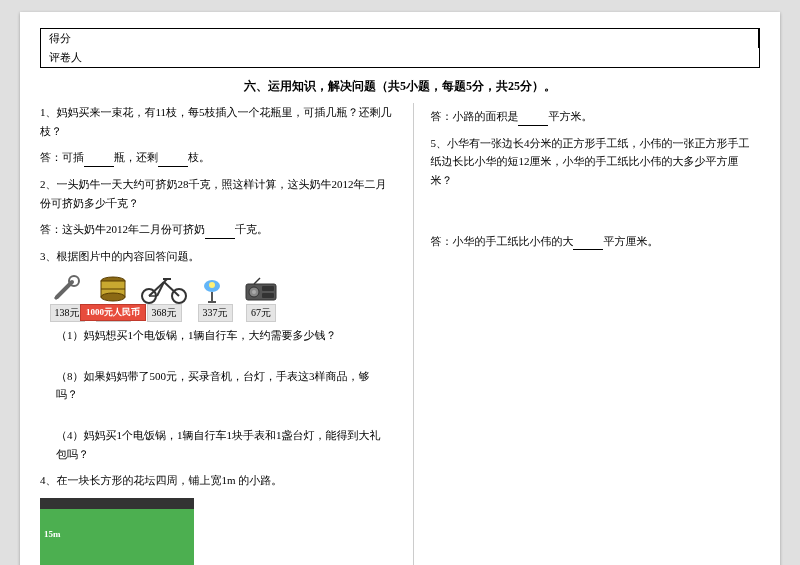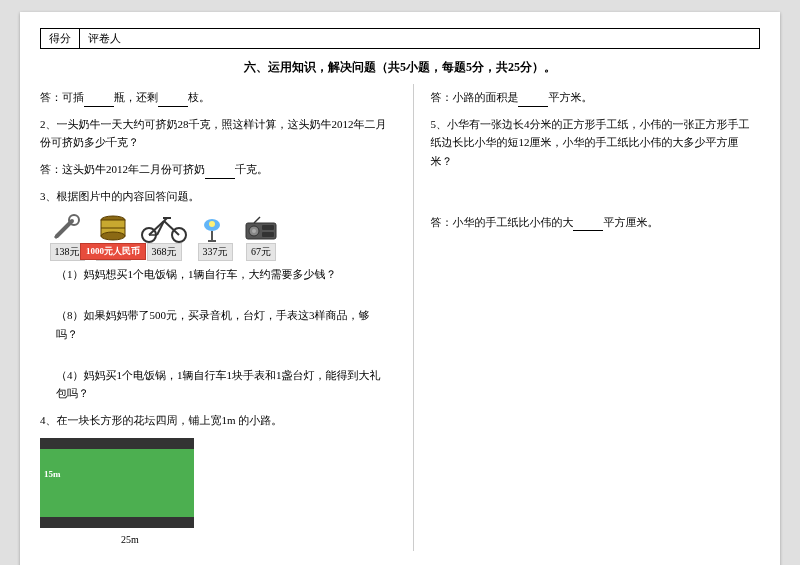--- a/index.html
+++ b/index.html
@@ -19,20 +19,21 @@
       margin: 12px auto;
       padding: 16px 20px 20px 20px;
       box-shadow: 0 1px 3px rgba(0,0,0,0.3);
       position: relative;
     }
     .score-bar {
       display: flex;
       border: 1px solid #000;
       margin-bottom: 10px;
       font-size: 11px;
+      flex-direction: column;
     }
     .score-cell {
       padding: 2px 8px;
       border-right: 1px solid #000;
     }
     .score-cell:last-child { border-right: none; }
     .section-title {
       text-align: center;
       font-weight: bold;
       font-size: 12px;
@@ -148,20 +149,23 @@
     <div class="score-cell">得分</div>
     <div class="score-cell">评卷人</div>
   </div>
 
   <div class="section-title">六、运用知识，解决问题（共5小题，每题5分，共25分）。</div>
 
   <div class="two-col">
 
     <div class="left-col">
 
+      <div class="question">
+        <span>1、妈妈买来一束花，有11枝，每5枝插入一个花瓶里，可插几瓶？还剩几枝？</span>
+      </div>
       <div class="answer-line">
         <span>答：可插</span><span class="blank"></span><span>瓶，还剩</span><span class="blank"></span><span>枝。</span>
       </div>
 
       <div class="question">
         <span>2、一头奶牛一天大约可挤奶28千克，照这样计算，这头奶牛2012年二月份可挤奶多少千克？</span>
       </div>
       <div class="answer-line">
         <span>答：这头奶牛2012年二月份可挤奶</span><span class="blank"></span><span>千克。</span>
       </div>

